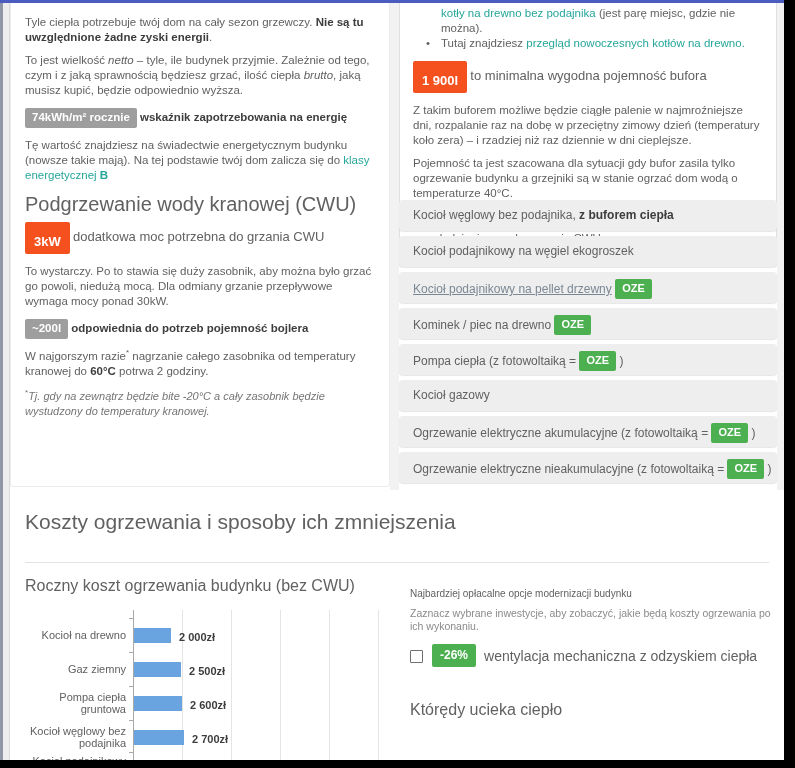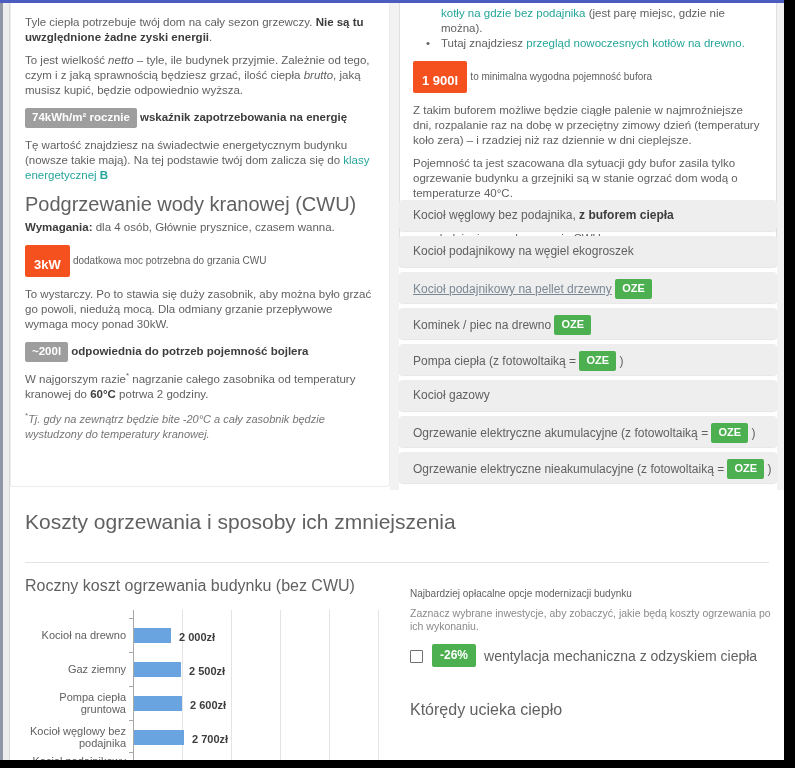--- a/index.html
+++ b/index.html
@@ -44,21 +44,21 @@
   .bul-cont{padding-left:28px;}
   .bul{padding-left:13px;}
 
   
   .s-n{color:#616161;}
   .s-b{font-weight:bold;color:#3d3d3d;}
   .s-i{font-style:italic;}
   .s-link{color:#26a69a;}
   .s-linkb{color:#26a69a;font-weight:bold;}
   .s-ulink{color:#7b8894;text-decoration:underline;}
-  .s-big{font-size:10px;color:#616161;}
+  .s-big{font-size:13px;color:#616161;}
   .s-dot{display:inline-block;width:15px;color:#616161;}
   .s-sup{font-size:8px;vertical-align:super;line-height:0;}
   .footnote{font-size:11px;color:#757575;margin-top:10px;}
   .badge{display:inline-block;color:#fff;font-weight:bold;border-radius:2px;vertical-align:middle;}
   .badge-gray{background:#9e9e9e;font-size:11.5px;padding:2px 7px 3px;}
   .badge-orange{background:#f4511e;font-size:13px;padding:12px 9px 5px;}
   .badge-green{background:#4caf50;font-size:11px;padding:2px 7px 3px;transform:translateY(-1px);}
   .badge-row{margin:10px 0;}
   .h2{font-size:20px;font-weight:400;color:#616161;margin:14px 0 8px;}
 
@@ -95,31 +95,30 @@
   </div>
 <div class="col-gap"></div>
 <div class="right-gap"></div>
 
 <div class="left-col">
   <p><span class="s-n">Tyle ciepła potrzebuje twój dom na cały sezon grzewczy. </span><span class="s-b">Nie są tu uwzględnione żadne zyski energii</span><span class="s-n">.</span></p>
   <p><span class="s-n">To jest wielkość </span><span class="s-i">netto</span><span class="s-n"> – tyle, ile budynek przyjmie. Zależnie od tego, czym i z jaką sprawnością będziesz grzać, ilość ciepła </span><span class="s-i">brutto</span><span class="s-n">, jaką musisz kupić, będzie odpowiednio wyższa.</span></p>
   <div class="badge-row"><span class="badge badge-gray">74kWh/m² rocznie</span><span class="s-n"> </span><span class="s-b">wskaźnik zapotrzebowania na energię</span></div>
   <p><span class="s-n">Tę wartość znajdziesz na świadectwie energetycznym budynku (nowsze takie mają). Na tej podstawie twój dom zalicza się do </span><span class="s-link">klasy energetycznej</span><span class="s-n"> </span><span class="s-linkb">B</span></p>
   <div class="h2">Podgrzewanie wody kranowej (CWU)</div>
-  <p class="tight"><span class="s-b">Wymagania:</span><span class="s-n"> dla 4 osób, Głównie prysznice, czasem wanna.</span></p>
   <div class="badge-row"><span class="badge badge-orange">3kW</span><span class="s-n"> </span><span class="s-big">dodatkowa moc potrzebna do grzania CWU</span></div>
   <p><span class="s-n">To wystarczy. Po to stawia się duży zasobnik, aby można było grzać go powoli, niedużą mocą. Dla odmiany grzanie przepływowe wymaga mocy ponad 30kW.</span></p>
   <div class="badge-row"><span class="badge badge-gray">~200l</span><span class="s-n"> </span><span class="s-b">odpowiednia do potrzeb pojemność bojlera</span></div>
   <p><span class="s-n">W najgorszym razie</span><sup class="s-sup">*</sup><span class="s-n"> nagrzanie całego zasobnika od temperatury kranowej do </span><span class="s-b">60°C</span><span class="s-n"> potrwa 2 godziny.</span></p>
   <p class="footnote"><sup class="s-sup">*</sup><span class="s-i">Tj. gdy na zewnątrz będzie bite -20°C a cały zasobnik będzie wystudzony do temperatury kranowej.</span></p>
 </div>
 
 <div class="right-col">
   <div class="right-card">
-    <div class="bul-cont"><span class="s-link">kotły na gdzie bez podajnika</span><span class="s-n"> (jest parę miejsc, gdzie nie można).</span></div>
+    <div class="bul-cont"><span class="s-link">kotły na drewno bez podajnika</span><span class="s-n"> (jest parę miejsc, gdzie nie można).</span></div>
     <div class="bul"><span class="s-dot">•</span><span class="s-n">Tutaj znajdziesz </span><span class="s-link">przegląd nowoczesnych kotłów na drewno.</span></div>
     <div class="badge-row"><span class="badge badge-orange">1 900l</span><span class="s-n"> </span><span class="s-big">to minimalna wygodna pojemność bufora</span></div>
     <p><span class="s-n">Z takim buforem możliwe będzie ciągłe palenie w najmroźniejsze dni, rozpalanie raz na dobę w przeciętny zimowy dzień (temperatury koło zera) – i rzadziej niż raz dziennie w dni cieplejsze.</span></p>
     <p><span class="s-n">Pojemność ta jest szacowana dla sytuacji gdy bufor zasila tylko ogrzewanie budynku a grzejniki są w stanie ogrzać dom wodą o temperaturze 40°C.</span><br><span class="s-linkb">W artykule o buforach ciepła</span><span class="s-n"> znajdziesz dokładniejsze wyjaśnienia sposobu wyliczania pojemności bufora np. dla podłogówki albo z uwzględnieniem podgrzewania CWU.</span></p>
   </div>
   <div class="options" id="options-list">
       <div class="option-item"><span class="s-n">Kocioł węglowy bez podajnika, </span><span class="s-b">z buforem ciepła</span></div>
       <div class="option-item"><span class="s-n">Kocioł podajnikowy na węgiel ekogroszek</span></div>
       <div class="option-item"><span class="s-ulink">Kocioł podajnikowy na pellet drzewny</span><span class="s-n"> </span><span class="badge badge-green">OZE</span></div>
       <div class="option-item"><span class="s-n">Kominek / piec na drewno </span><span class="badge badge-green">OZE</span></div>

